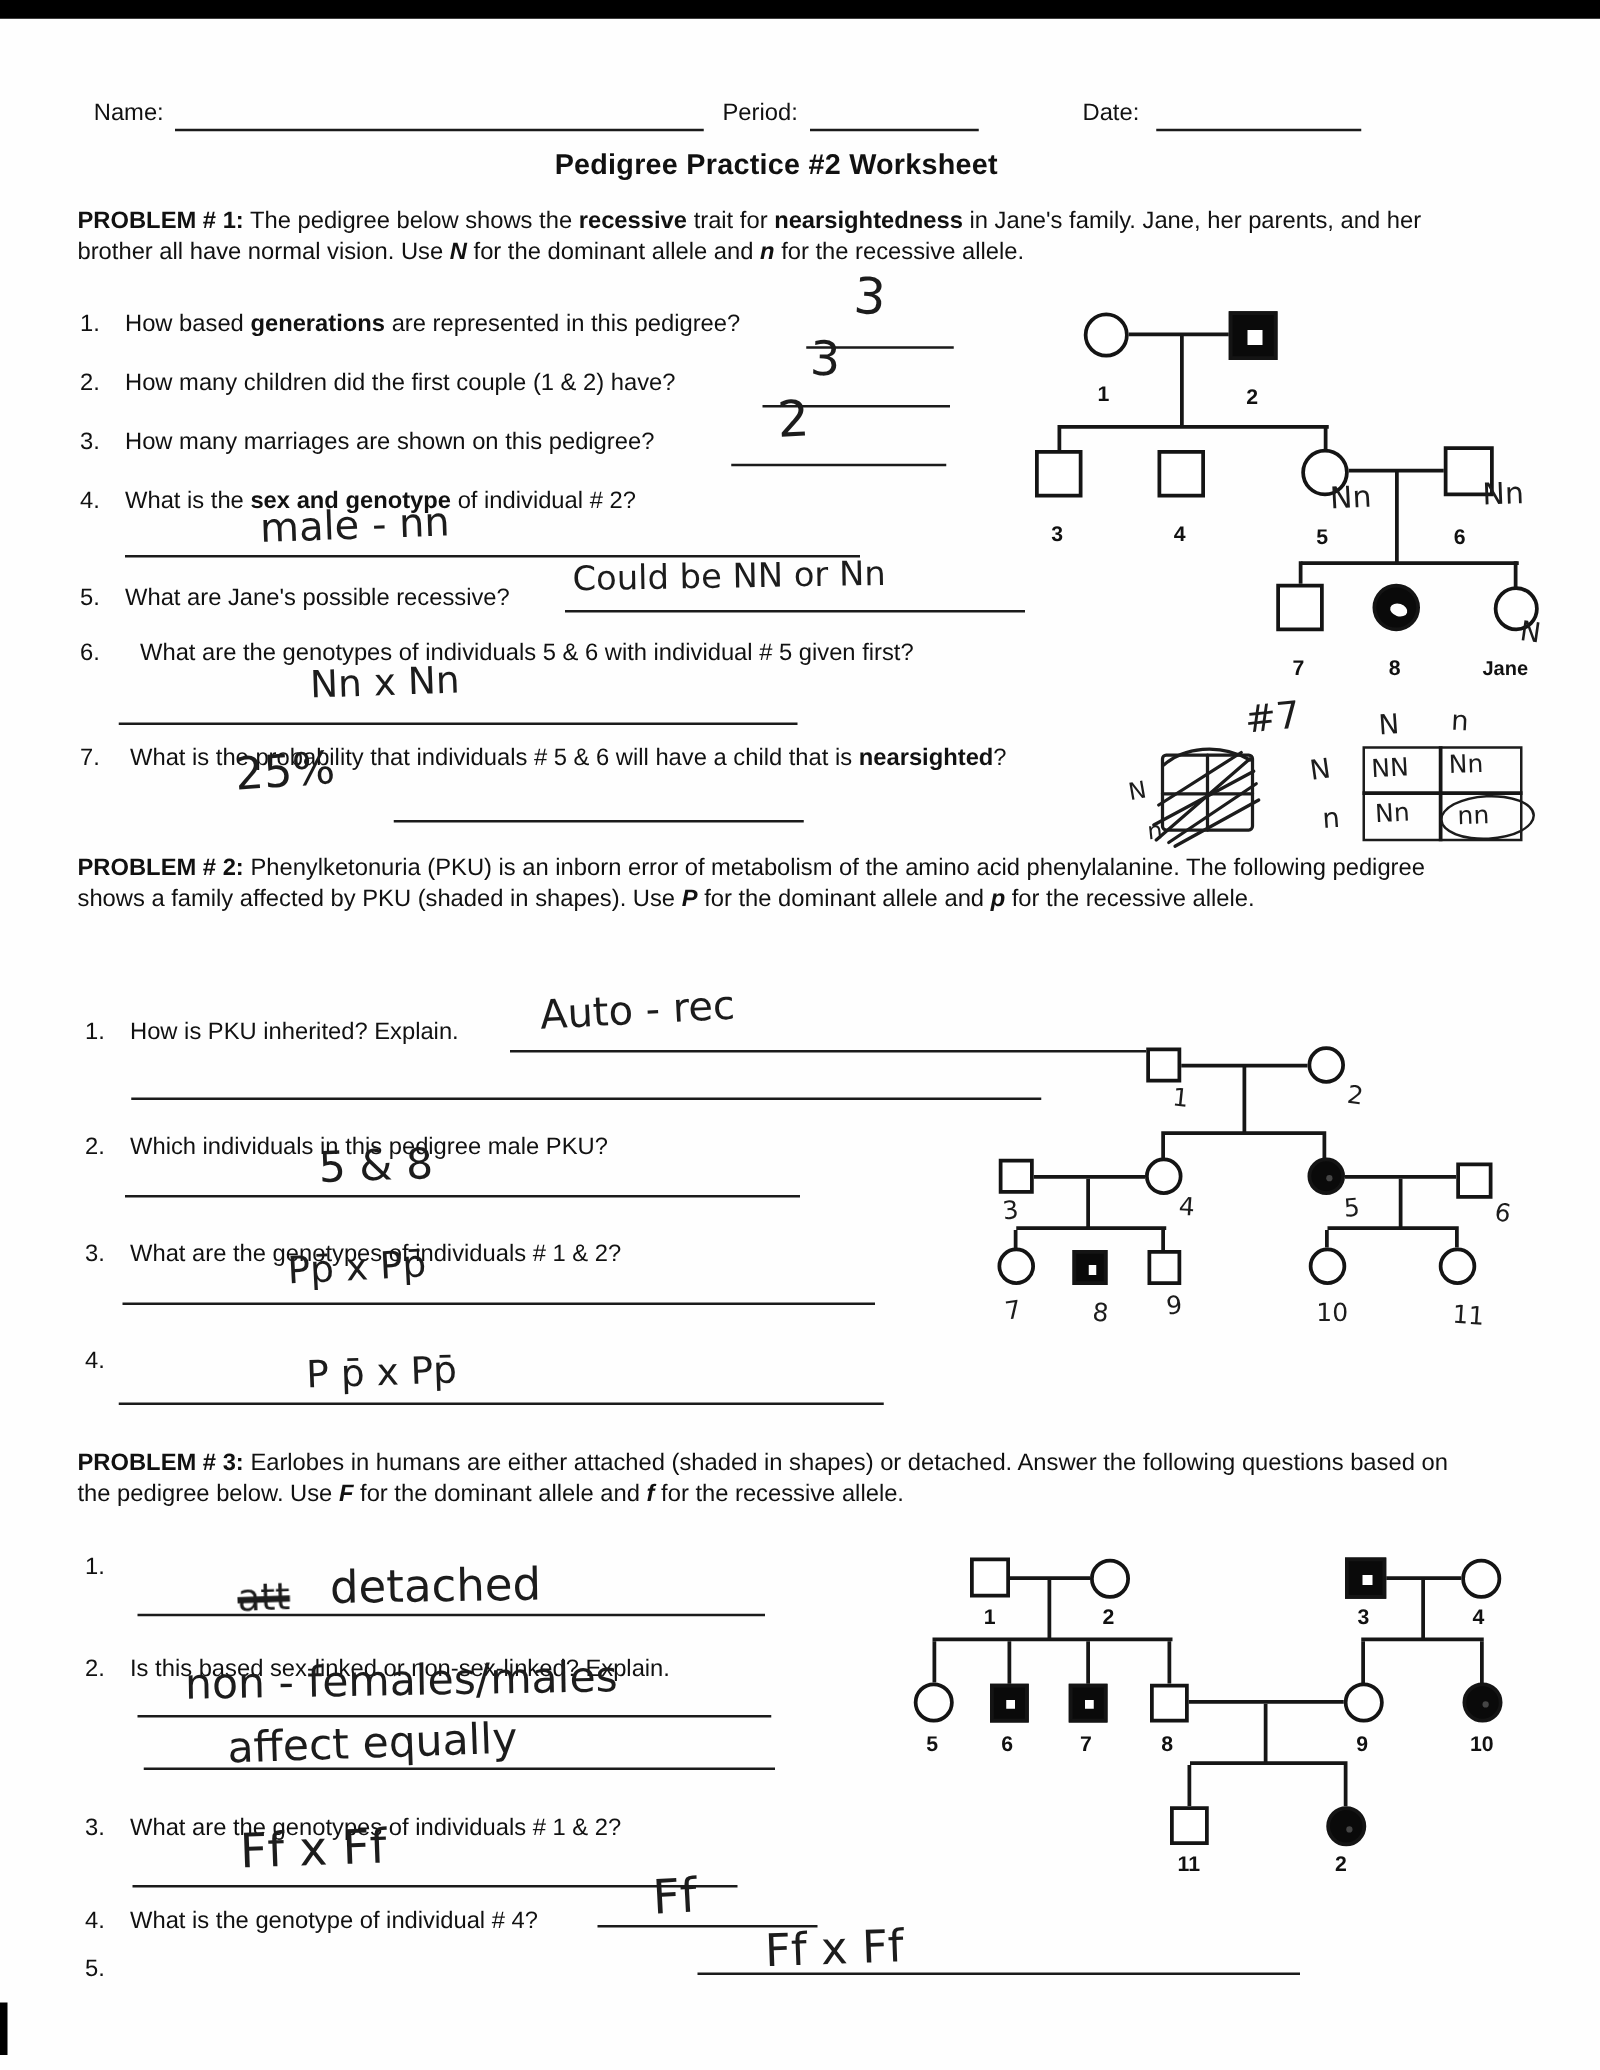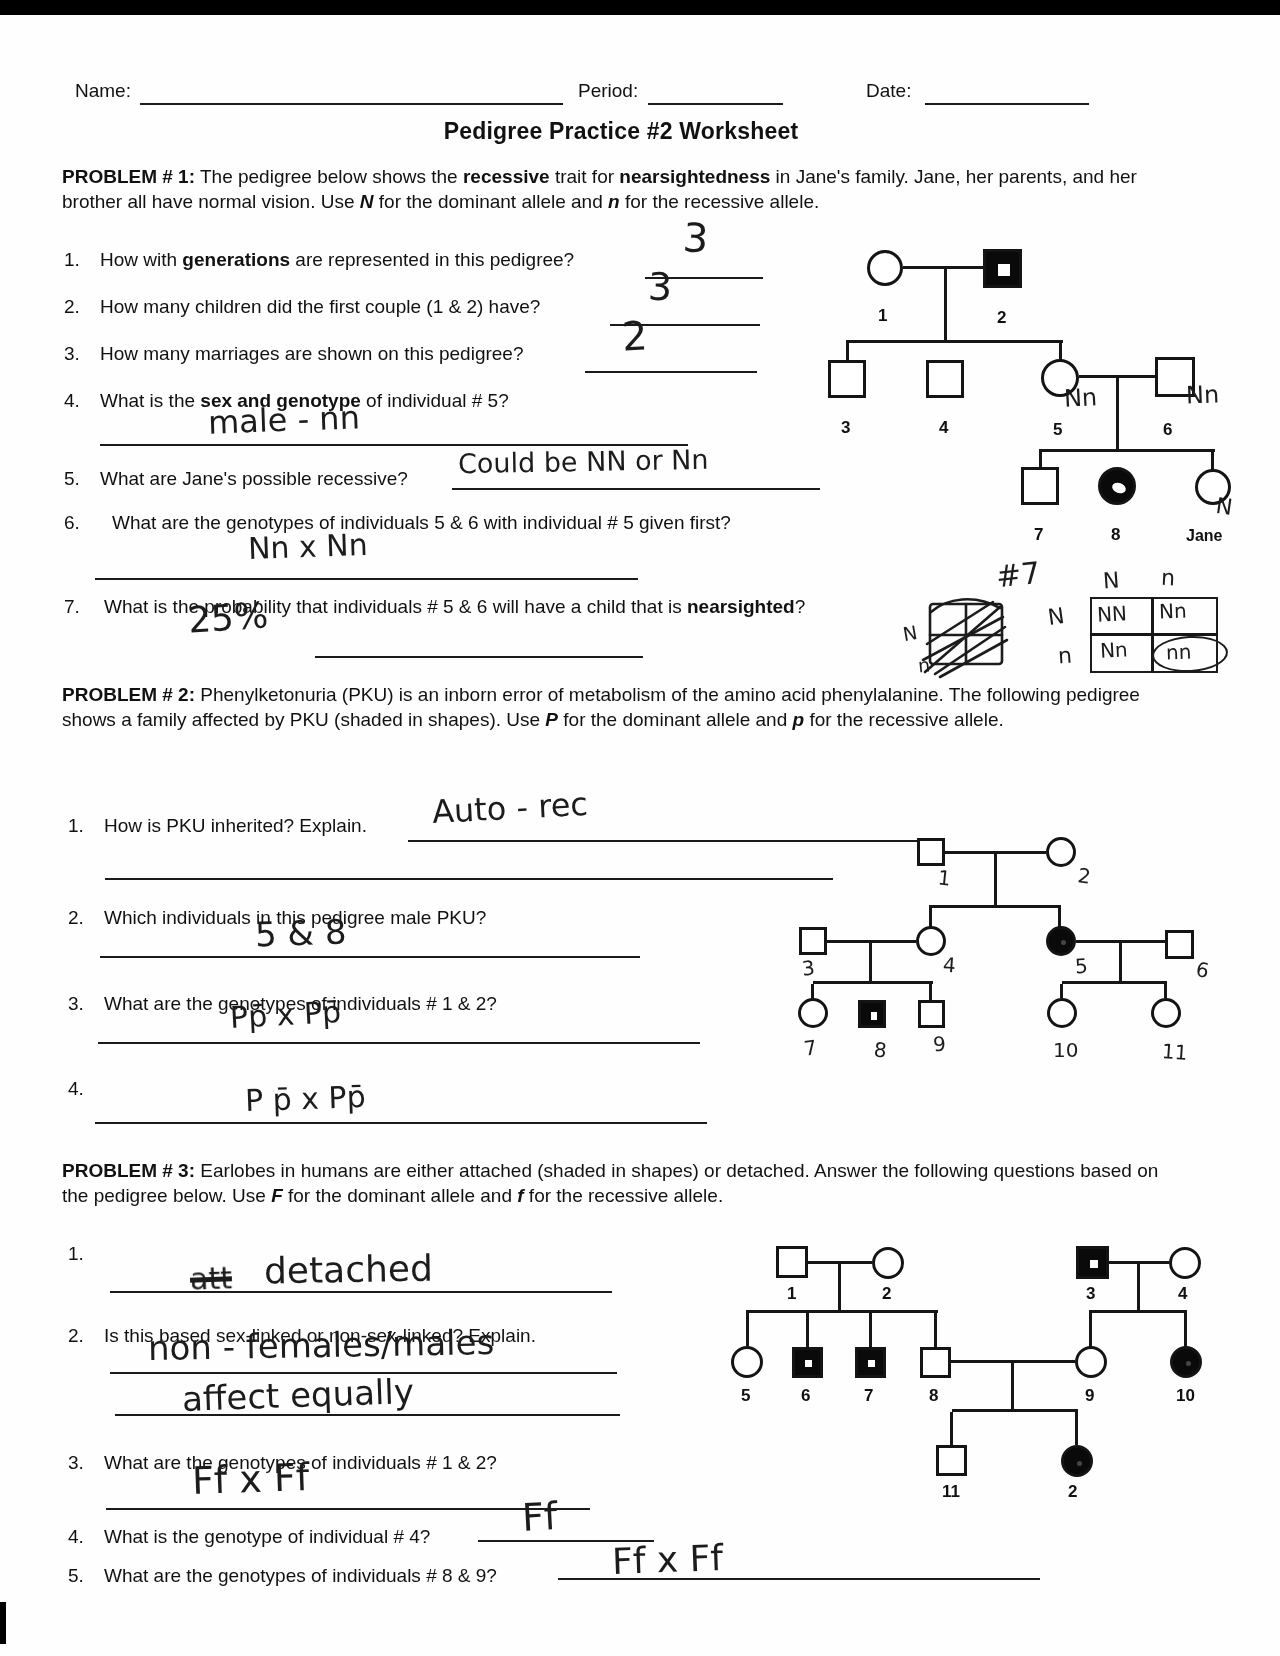--- a/index.html
+++ b/index.html
@@ -44,42 +44,42 @@
   <div class="abs uline" style="left:925px;top:103px;width:164px;"></div>
 
   <div class="abs title" style="left:0;top:118px;width:1242px;">Pedigree Practice #2 Worksheet</div>
 
   <p class="abs intro" style="left:62px;top:164px;width:1095px;">
     <b>PROBLEM # 1:</b><span>  The pedigree below shows the </span><b>recessive</b><span> trait for </span><b>nearsightedness</b><span> in Jane's family.  Jane, her parents, and her brother all have normal vision.  Use </span><b class="bi">N</b><span> for the dominant allele and </span><b class="bi">n</b><span> for the recessive allele.</span>
   </p>
 
   <div class="abs q" style="left:64px;top:249px;width:640px;">
     <span class="qnum">1.</span>
-    <span><span>How with </span><b>generations</b><span> are represented in this pedigree?</span></span>
+    <span><span>How based </span><b>generations</b><span> are represented in this pedigree?</span></span>
   </div>
   <div class="abs uline" style="left:645px;top:277px;width:118px;"></div>
   <span class="abs hw" style="left:683px;top:218px;font-size:40px;transform:rotate(4deg);">3</span>
 
   <div class="abs q" style="left:64px;top:296px;width:640px;">
     <span class="qnum">2.</span>
     <span>How many children did the first couple (1 &amp; 2) have?</span>
   </div>
   <div class="abs uline" style="left:610px;top:324px;width:150px;"></div>
   <span class="abs hw" style="left:648px;top:268px;font-size:38px;transform:rotate(2deg);">3</span>
 
   <div class="abs q" style="left:64px;top:343px;width:640px;">
     <span class="qnum">3.</span>
     <span>How many marriages are shown on this pedigree?</span>
   </div>
   <div class="abs uline" style="left:585px;top:371px;width:172px;"></div>
   <span class="abs hw" style="left:622px;top:316px;font-size:40px;transform:rotate(-3deg);">2</span>
 
   <div class="abs q" style="left:64px;top:390px;width:700px;">
     <span class="qnum">4.</span>
-    <span><span>What is the </span><b>sex and genotype</b><span> of individual # 5?</span></span>
+    <span><span>What is the </span><b>sex and genotype</b><span> of individual # 2?</span></span>
   </div>
   <div class="abs uline" style="left:100px;top:444px;width:588px;"></div>
   <span class="abs hw" style="left:208px;top:404px;font-size:32px;transform:rotate(-2deg);">male - nn</span>
 
   <div class="abs q" style="left:64px;top:468px;width:640px;">
     <span class="qnum">5.</span>
     <span>What are Jane's possible recessive?</span>
   </div>
   <div class="abs uline" style="left:452px;top:488px;width:368px;"></div>
   <span class="abs hw" style="left:458px;top:448px;font-size:27px;transform:rotate(-1deg);">Could be NN or Nn</span>
@@ -267,21 +267,20 @@
 
   <div class="abs q" style="left:68px;top:1526px;width:620px;">
     <span class="qnum">4.</span>
     <span>What is the genotype of individual # 4?</span>
   </div>
   <span class="abs hw" style="left:522px;top:1498px;font-size:38px;transform:rotate(-3deg);">Ff</span>
   <div class="abs uline" style="left:478px;top:1540px;width:176px;"></div>
 
   <div class="abs q" style="left:68px;top:1565px;width:620px;">
     <span class="qnum">5.</span>
-    <span>What are the genotypes of individuals # 8 &amp; 9?</span>
   </div>
   <span class="abs hw" style="left:612px;top:1542px;font-size:36px;transform:rotate(-2deg);">Ff x Ff</span>
   <div class="abs uline" style="left:558px;top:1578px;width:482px;"></div>
 
   <div class="abs sq" style="left:776px;top:1246px;width:32px;height:32px;"></div>
   <div class="abs cir" style="left:872px;top:1247px;width:32px;height:32px;"></div>
   <div class="abs pl" style="left:808px;top:1261px;width:64px;height:3px;"></div>
   <div class="abs pl" style="left:838px;top:1263px;width:3px;height:49px;"></div>
   <div class="abs sq fillsq" style="left:1076px;top:1246px;width:33px;height:33px;">
     <div class="wmark" style="left:11px;top:11px;width:8px;height:8px;"></div>

